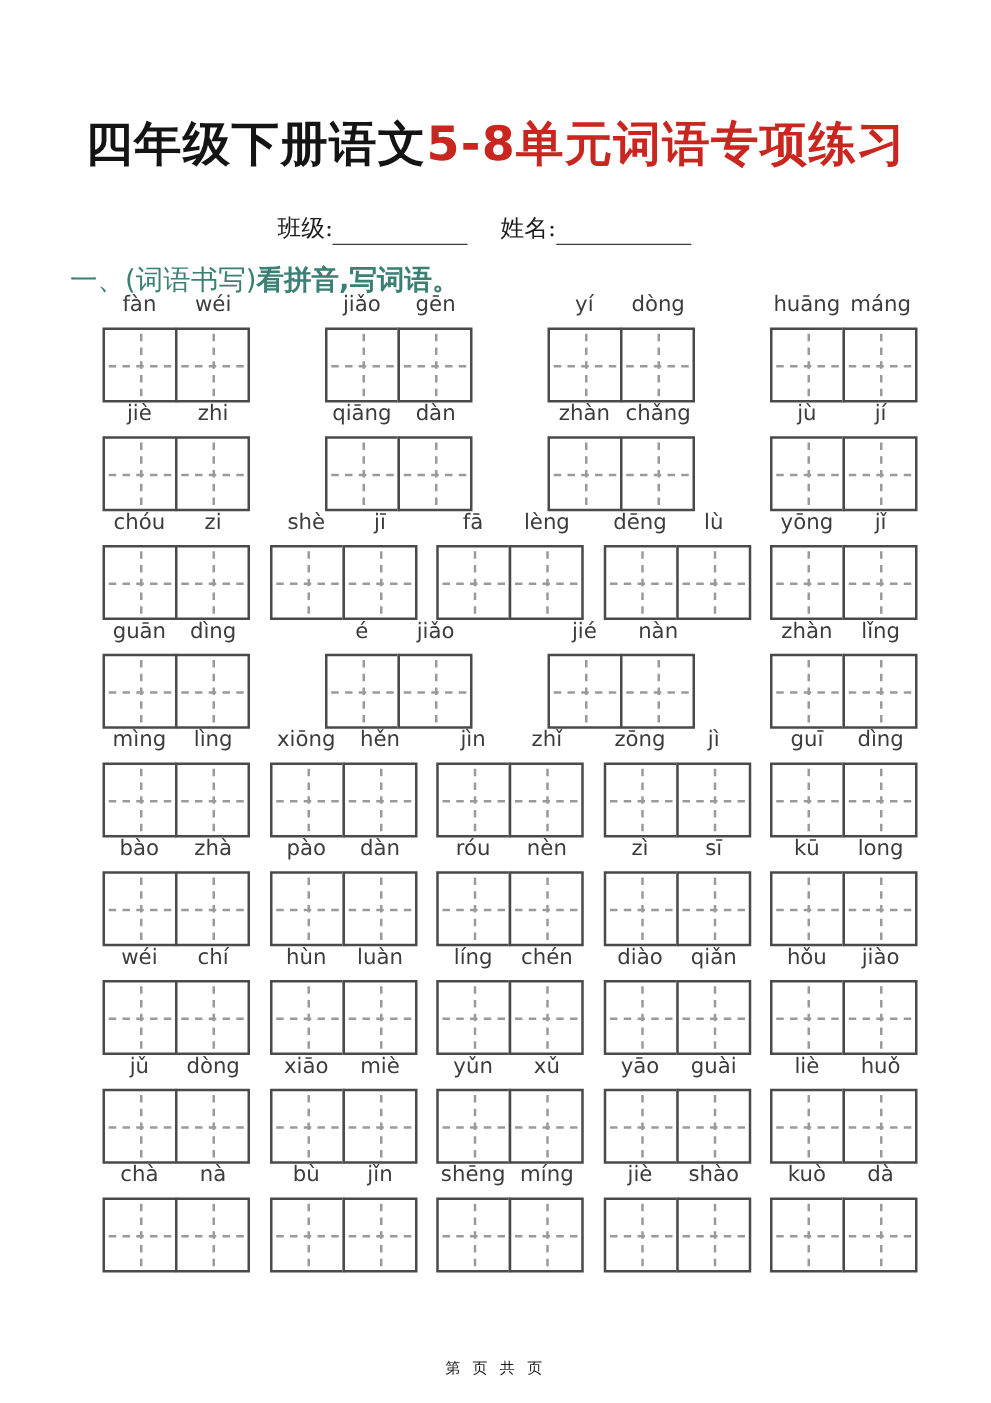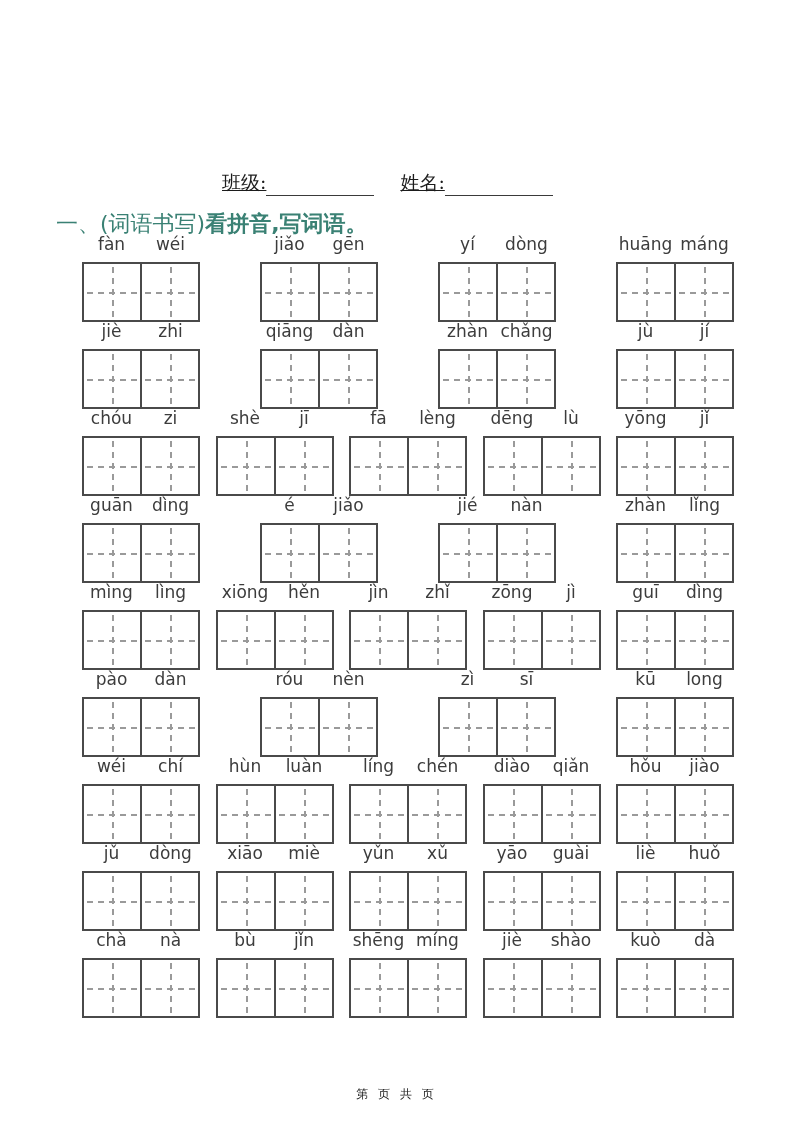--- a/index.html
+++ b/index.html
@@ -23,21 +23,21 @@
     position:absolute;top:90px;left:0;width:100%;
     text-align:center;margin:0;
     font-size:38px;font-weight:700;letter-spacing:1px;
     color:#141414;white-space:nowrap;
   }
   .title .t-red{color:var(--red);}
 
   .meta{
     position:absolute;top:170px;left:222px;
     font-family:"DejaVu Serif","Liberation Serif",serif;
-    font-size:19px;color:#1c1c1c;white-space:nowrap;text-decoration:underline;
+    font-size:19px;color:#1c1c1c;white-space:nowrap;
   }
   .meta .blank{
     display:inline-block;width:108px;height:20px;
     border-bottom:1.5px solid #3a3a3a;
     vertical-align:bottom;
   }
   .meta .gap{display:inline-block;width:26px;}
 
   .section{
     position:absolute;top:209px;left:56px;
@@ -79,20 +79,21 @@
     position:absolute;top:1086px;left:0;width:100%;
     text-align:center;font-size:12px;color:#1c1c1c;
     letter-spacing:3px;white-space:pre;
   }
 </style>
 </head>
 <body>
 
 <div class="page">
 
+  <h1 class="title"><span class="t-black">四年级下册语文</span><span class="t-red">5-8单元词语专项练习</span></h1>
 
   <div class="meta">
     <span>班级:</span><span class="blank"></span><span class="gap"></span><span>姓名:</span><span class="blank"></span>
   </div>
 
   <div class="section">
     <span>一、</span><span>(词语书写)</span><span class="bold">看拼音,写词语。</span>
   </div>
 
   <div class="grid">
@@ -454,20 +455,36 @@
             <div class="cell">
               <div class="h"></div>
               <div class="v"></div>
             </div>
           </div>
         </div>
       </div>
       <div class="row">
         <div class="word">
           <div class="pinyin">
+            <span>bào</span>
+            <span>zhà</span>
+          </div>
+          <div class="boxes">
+            <div class="cell">
+              <div class="h"></div>
+              <div class="v"></div>
+            </div>
+            <div class="cell">
+              <div class="h"></div>
+              <div class="v"></div>
+            </div>
+          </div>
+        </div>
+        <div class="word">
+          <div class="pinyin">
             <span>pào</span>
             <span>dàn</span>
           </div>
           <div class="boxes">
             <div class="cell">
               <div class="h"></div>
               <div class="v"></div>
             </div>
             <div class="cell">
               <div class="h"></div>

